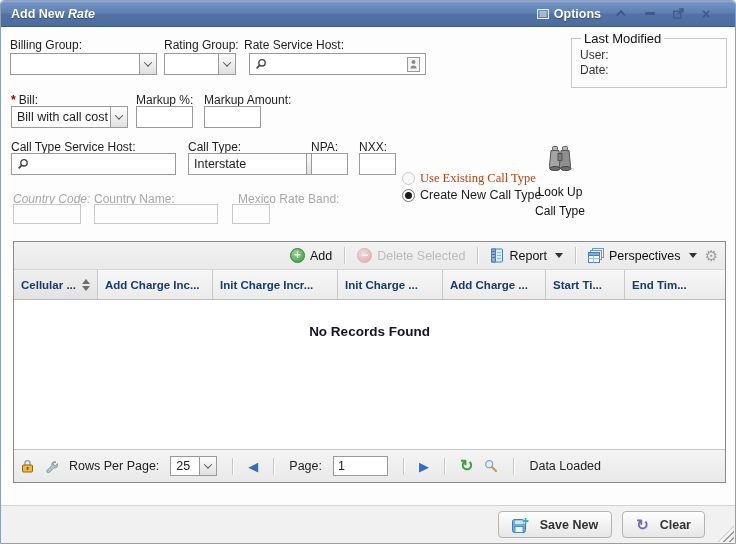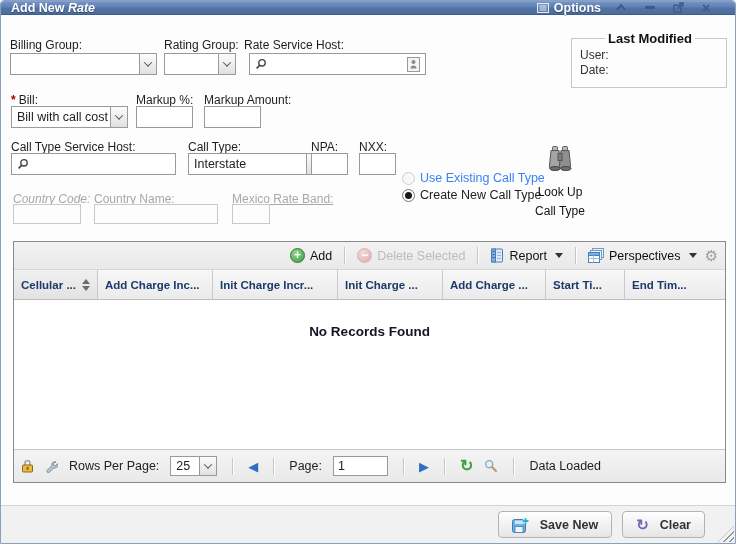--- a/index.html
+++ b/index.html
@@ -7,24 +7,24 @@
   body { font-family:"Liberation Sans", sans-serif; }
 
   .window {
     position:relative; width:736px; height:544px;
     background:#fdfdfd; border:1px solid #8ba0bf; border-radius:4px 4px 0 0;
     overflow:hidden; font-size:12px; color:#222;
   }
 
   
   .titlebar {
-    position:absolute; top:0; left:0; right:0; height:14px;
+    position:absolute; top:0; left:0; right:0; height:26px;
     background:linear-gradient(to bottom,#93acd4 0%,#7392c4 8%,#5f81b5 45%,#5272a4 55%,#4c6d9c 100%);
     border-bottom:1px solid #3e5d8c; border-radius:3px 3px 0 0;
-    display:flex; 
+    display:flex; align-items:center;
   }
   .title { color:#fff; font-weight:bold; font-size:12.5px; padding-left:10px;
            text-shadow:0 1px 1px rgba(0,0,0,.35); white-space:pre; }
   .title .em { font-style:italic; }
   .tb-right { margin-left:auto; display:flex; align-items:center; gap:14px; padding-right:22px;padding-left:44px; }
   .tb-options { display:flex; align-items:center; gap:5px; color:#fff; font-weight:bold;
                 font-size:12.5px; cursor:pointer; text-shadow:0 1px 1px rgba(0,0,0,.35); }
   .tb-ctl { color:#3d5a88; font-weight:bold; cursor:pointer; display:flex; align-items:center;
             justify-content:center; width:14px; height:14px; font-size:14px; line-height:1; }
   .chev-up { width:7px; height:7px; border-left:2px solid #3d5a88; border-top:2px solid #3d5a88;
@@ -49,30 +49,30 @@
   .tinput { position:absolute; height:22px; border:1px solid #9a9a9a; background:#fff;
             font:12.5px "Liberation Sans",sans-serif; padding:0 4px; color:#222; }
   .tinput.dis { border-color:#c9c9c9; background:#fdfdfd; }
 
   .searchbox { position:absolute; height:22px; border:1px solid #9a9a9a; background:#fff;
                display:flex; align-items:center; padding:0 5px; gap:4px; }
   .searchbox input { flex:1; border:none; min-width:0; font:12.5px "Liberation Sans",sans-serif; }
 
   fieldset.lastmod { position:absolute; left:570px; top:30px; width:156px; height:57px;
                      border:1px solid #c6c6c6; padding:1px 8px 0 8px; background:#fdfdfd; }
-  fieldset.lastmod legend { font-weight:bold; font-size:13px; color:#111; padding:0 3px; margin-left:1px;text-align:center; }
+  fieldset.lastmod legend { font-weight:normal; font-size:13px; color:#111; padding:0 3px; margin-left:1px; }
   .lm-line { font-size:12px; color:#333; margin-top:1px; }
 
   .radio-row { position:absolute; display:flex; align-items:center; gap:5px; font-size:12.5px;
                cursor:pointer; white-space:nowrap; }
   .radio { width:13px; height:13px; border:1px solid #777; border-radius:50%; background:#fff; flex:0 0 auto; }
   .radio.checked::after { content:""; display:block; width:7px; height:7px; margin:2px;
                           background:#1a1a1a; border-radius:50%; }
   .radio.rdis { border-color:#cccccc; background:#f8f8f8; }
-  .radio-row.dis { color:#3b82f6; cursor:default; }
+  .radio-row.dis { color:#c2410c; cursor:default;font-family:Liberation Serif, serif; }
 
   .lookup { position:absolute; left:519px; top:145px; width:80px; text-align:center; cursor:pointer; }
   .lookup .ltext { font-size:12px; color:#111; line-height:19px; margin-top:6px; }
 
   
   .grid { position:absolute; left:12px; top:240px; width:713px; height:242px;
           border:1px solid #8a8a8a; background:#fff; display:flex; flex-direction:column; }
   .gtoolbar { height:28px; background:linear-gradient(#f2f2f2,#e9e9e9); border-bottom:1px solid #d6d6d6;
               display:flex; align-items:center; justify-content:flex-end; gap:5px; padding:0 7px;
               font-size:12.5px; }
@@ -263,21 +263,21 @@
       <div>Call Type</div>
     </div>
   </div>
 
   <div class="flabel dis" style="left:12px; top:191px;font-style:italic;">Country Code:</div>
   <input class="tinput dis" style="left: 12px; top: 203px; width: 68px; height: 20px;" disabled="" value="">
 
   <div class="flabel dis" style="left:93px; top:191px;">Country Name:</div>
   <input class="tinput dis" style="left: 93px; top: 203px; width: 124px; height: 20px;" disabled="" value="">
 
-  <div class="flabel dis" style="left:231px; top:191px;text-decoration:underline;">Mexico Rate Band:</div>
+  <div class="flabel dis" style="left:237px; top:191px;">Mexico Rate Band:</div>
   <input class="tinput dis" style="left: 231px; top: 203px; width: 38px; height: 20px;" disabled="" value="">
 
   <div class="grid">
 
     <div class="gtoolbar">
       <div class="tbbtn">
         <span class="addball">+</span>
         <span>Add</span>
       </div>
       <span class="tb-sep"></span>

